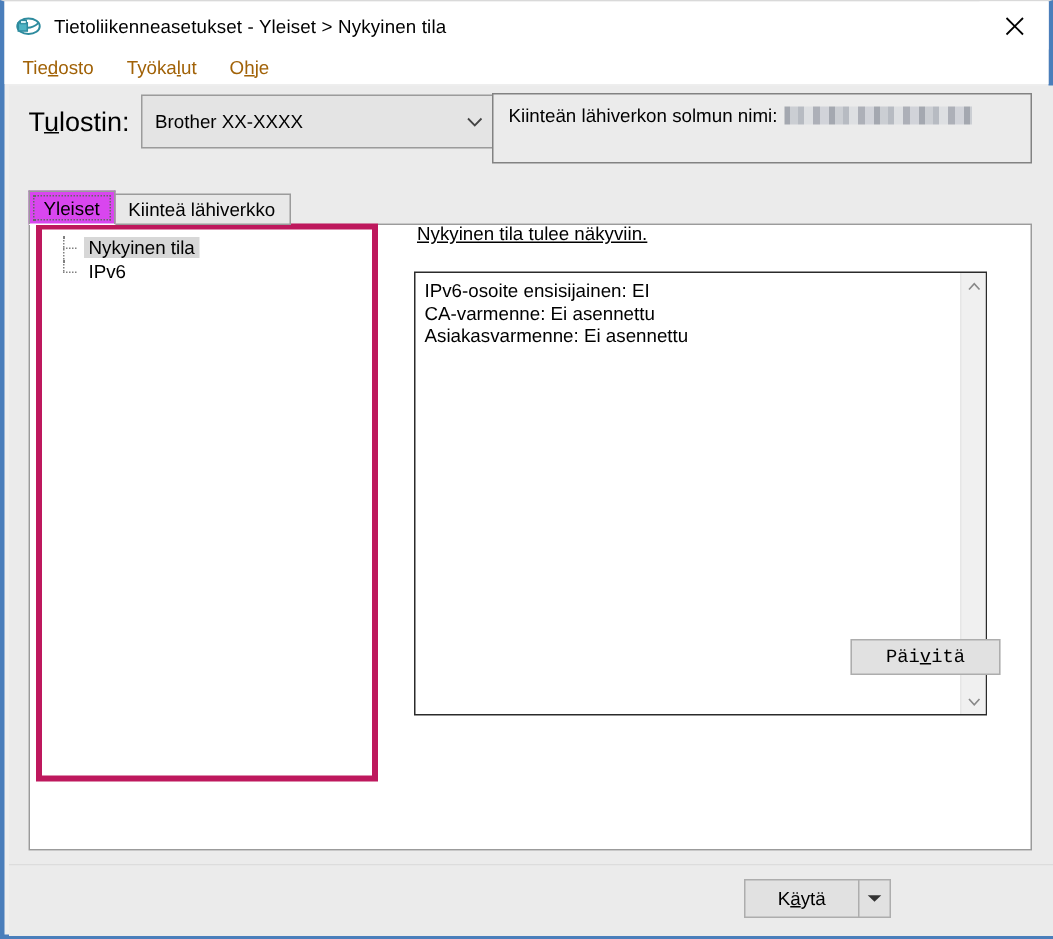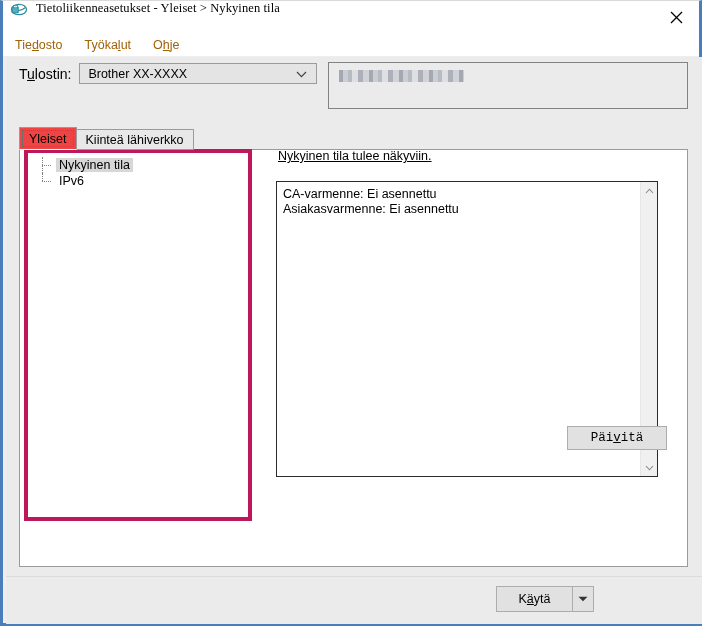--- a/index.html
+++ b/index.html
@@ -29,21 +29,21 @@
     border-bottom: 3px solid #4a7ebb;
     border-top: 1px solid #d9d9d9;
     background: #eeeeee;
   }
 
   .titlebar {
     position: relative;
     height: 33px;
     background: #ffffff;
     display: flex;
-    font-family: Liberation Serif, serif;
+    align-items: center;
   }
   .title-icon {
     width: 18px; height: 18px;
     margin-left: 7px;
     margin-right: 8px;
     position: relative;
     flex: none;
   }
   .title-text {
     font-size: 12.5px;
@@ -89,27 +89,27 @@
   }
 
   
   .printer-row {
     position: absolute;
     left: 13px; top: 6px;
     display: flex;
     align-items: center;
   }
   .printer-label {
-    font-size: 14px;
+    font-size: 18px;
     margin-right: 8px;
     white-space: nowrap;
   }
   .combo {
     width: 238px;
-    height: 21px;
+    height: 36px;
     box-sizing: border-box;
     background: #e4e4e4;
     border: 1px solid #9b9b9b;
     display: flex;
     align-items: center;
     position: relative;
   }
   .combo-text {
     font-size: 12.5px;
     padding-left: 8px;
@@ -176,21 +176,21 @@
     border: 1px solid #9b9b9b;
     background: #e8e8e8;
     position: relative;
   }
   .tab.inactive {
     margin-left: -1px;
     border-bottom-color: #9b9b9b;
     color: #000;
   }
   .tab.active {
-    background: #ef4444;
+    background: #d946ef;
     border-bottom: 1px solid #ffffff;
     height: 23px;
     z-index: 4;
   }
   .tab.active .focus-rect {
     position: absolute;
     left: 2px; right: 2px; top: 2px; bottom: 2px;
     border: 1px dotted #666;
   }
 
@@ -426,20 +426,21 @@
         <div class="combo-arrow">
           <svg width="11" height="7" viewBox="0 0 11 7">
             <path d="M1 1 L5.5 5.6 L10 1" fill="none" stroke="#444" stroke-width="1.2"></path>
           </svg>
         </div>
       </div>
     </div>
 
     <div class="nodebox">
       <div class="nodebox-inner">
+        <div class="nodebox-label">Kiinteän lähiverkon solmun nimi:</div>
         <div class="redacted"></div>
       </div>
     </div>
 
     <div class="tabstrip">
       <div class="tab active">
         <span>Yleiset</span>
         <span class="focus-rect"></span>
       </div>
       <div class="tab inactive">
@@ -462,20 +463,21 @@
       <div class="tree-item">
         <span class="tree-connector last"></span>
         <span class="tree-label">IPv6</span>
       </div>
     </div>
 
     <div class="content-title">Nykyinen tila tulee näkyviin.</div>
 
     <div class="status-box">
       <div class="status-list">
+        <div class="status-line">IPv6-osoite ensisijainen: EI</div>
         <div class="status-line">CA-varmenne: Ei asennettu</div>
         <div class="status-line">Asiakasvarmenne: Ei asennettu</div>
       </div>
       <div class="scrollbar">
         <div class="sb-arrow">
           <svg width="9" height="6" viewBox="0 0 9 6">
             <path d="M1 5 L4.5 1.2 L8 5" fill="none" stroke="#888" stroke-width="1.1"></path>
           </svg>
         </div>
         <div class="sb-arrow">

